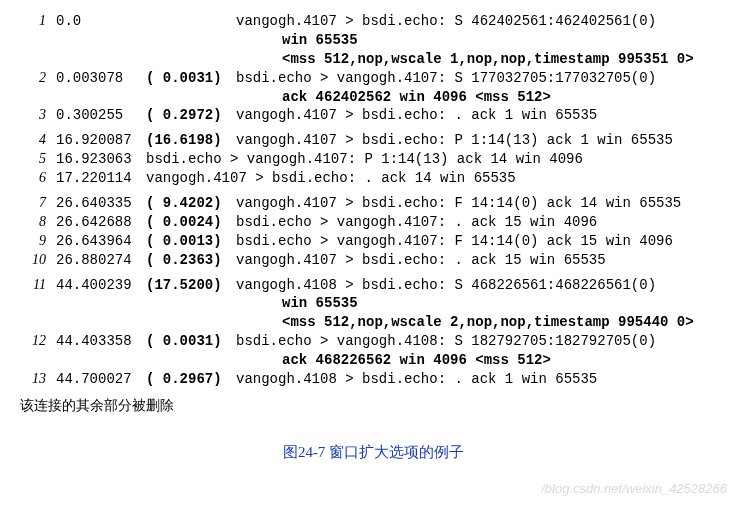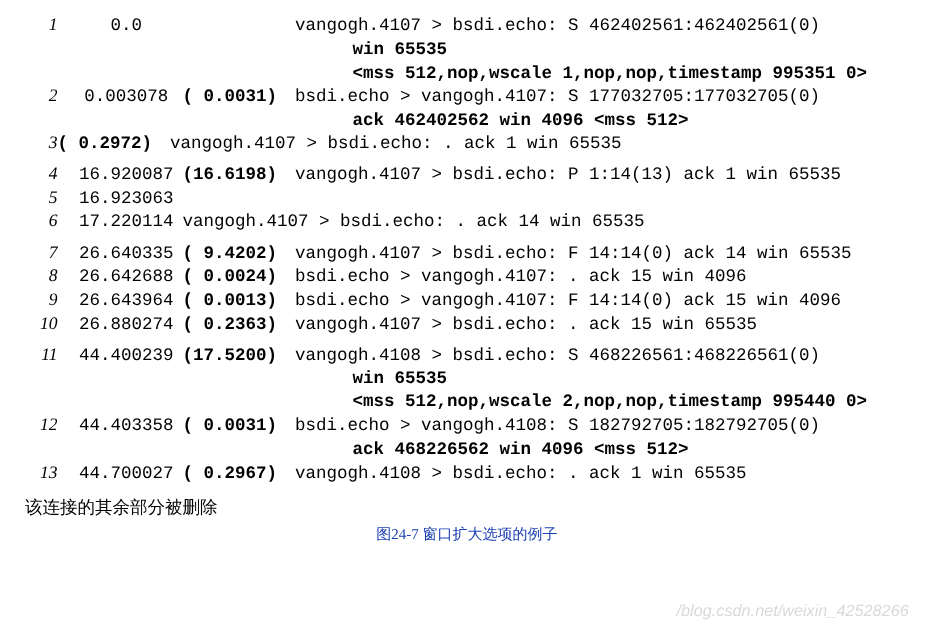--- a/index.html
+++ b/index.html
@@ -22,21 +22,20 @@
     font-style: italic;
     font-family: "Times New Roman", serif;
     flex-shrink: 0;
   }
   .time {
     width: 90px;
     padding-left: 10px;
     font-family: "Courier New", monospace;
     flex-shrink: 0;
     white-space: pre;
-    text-align: center;
   }
   .delta {
     width: 90px;
     font-family: "Courier New", monospace;
     flex-shrink: 0;
     white-space: pre;
     font-weight: bold;
   }
   .pkt {
     font-family: "Courier New", monospace;
@@ -51,22 +50,22 @@
   }
   .gap { height: 6px; }
   .note {
     font-family: "SimSun", "宋体", serif;
     margin-top: 8px;
   }
   .caption {
     text-align: center;
     color: #1a3fb3;
     font-family: "SimSun", "宋体", serif;
-    margin-top: 4px;
-    font-size: 12px;
+    margin-top: 28px;
+    font-size: 15px;
   }
   .watermark {
     position: absolute;
     right: 20px;
     bottom: 14px;
     color: #d9d9d9;
     font-family: Arial, sans-serif;
     font-size: 13px;
     font-style: italic;
     pointer-events: none;
@@ -101,33 +100,35 @@
       <div class="pkt">bsdi.echo &gt; vangogh.4107: S 177032705:177032705(0)</div>
     </div>
     <div class="row">
       <div class="num"></div>
       <div class="time"></div>
       <div class="delta"></div>
       <div class="pkt cont">ack 462402562 win 4096 &lt;mss 512&gt;</div>
     </div>
     <div class="row">
       <div class="num">3</div>
+      <div class="time">0.300255</div>
       <div class="delta">( 0.2972)</div>
       <div class="pkt">vangogh.4107 &gt; bsdi.echo: . ack 1 win 65535</div>
     </div>
     <div class="gap"></div>
     <div class="row">
       <div class="num">4</div>
       <div class="time">16.920087</div>
       <div class="delta">(16.6198)</div>
       <div class="pkt">vangogh.4107 &gt; bsdi.echo: P 1:14(13) ack 1 win 65535</div>
     </div>
     <div class="row">
       <div class="num">5</div>
       <div class="time">16.923063</div>
+      <div class="pkt">bsdi.echo &gt; vangogh.4107: P 1:14(13) ack 14 win 4096</div>
     </div>
     <div class="row">
       <div class="num">6</div>
       <div class="time">17.220114</div>
       <div class="pkt">vangogh.4107 &gt; bsdi.echo: . ack 14 win 65535</div>
     </div>
     <div class="gap"></div>
     <div class="row">
       <div class="num">7</div>
       <div class="time">26.640335</div>

